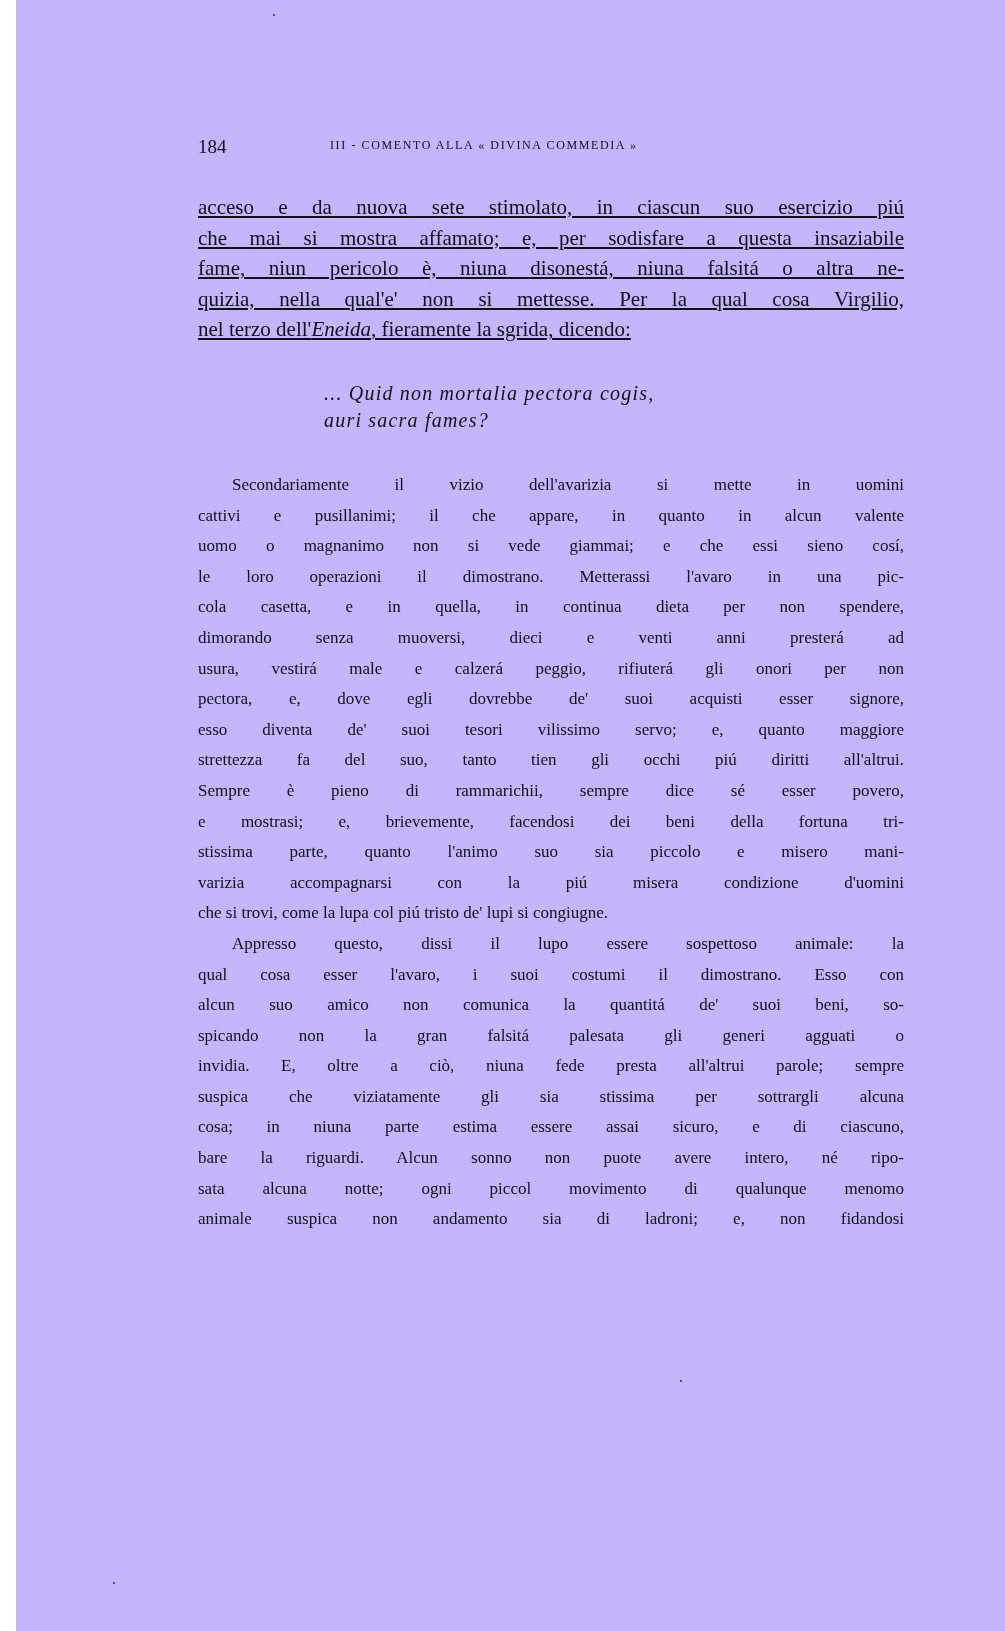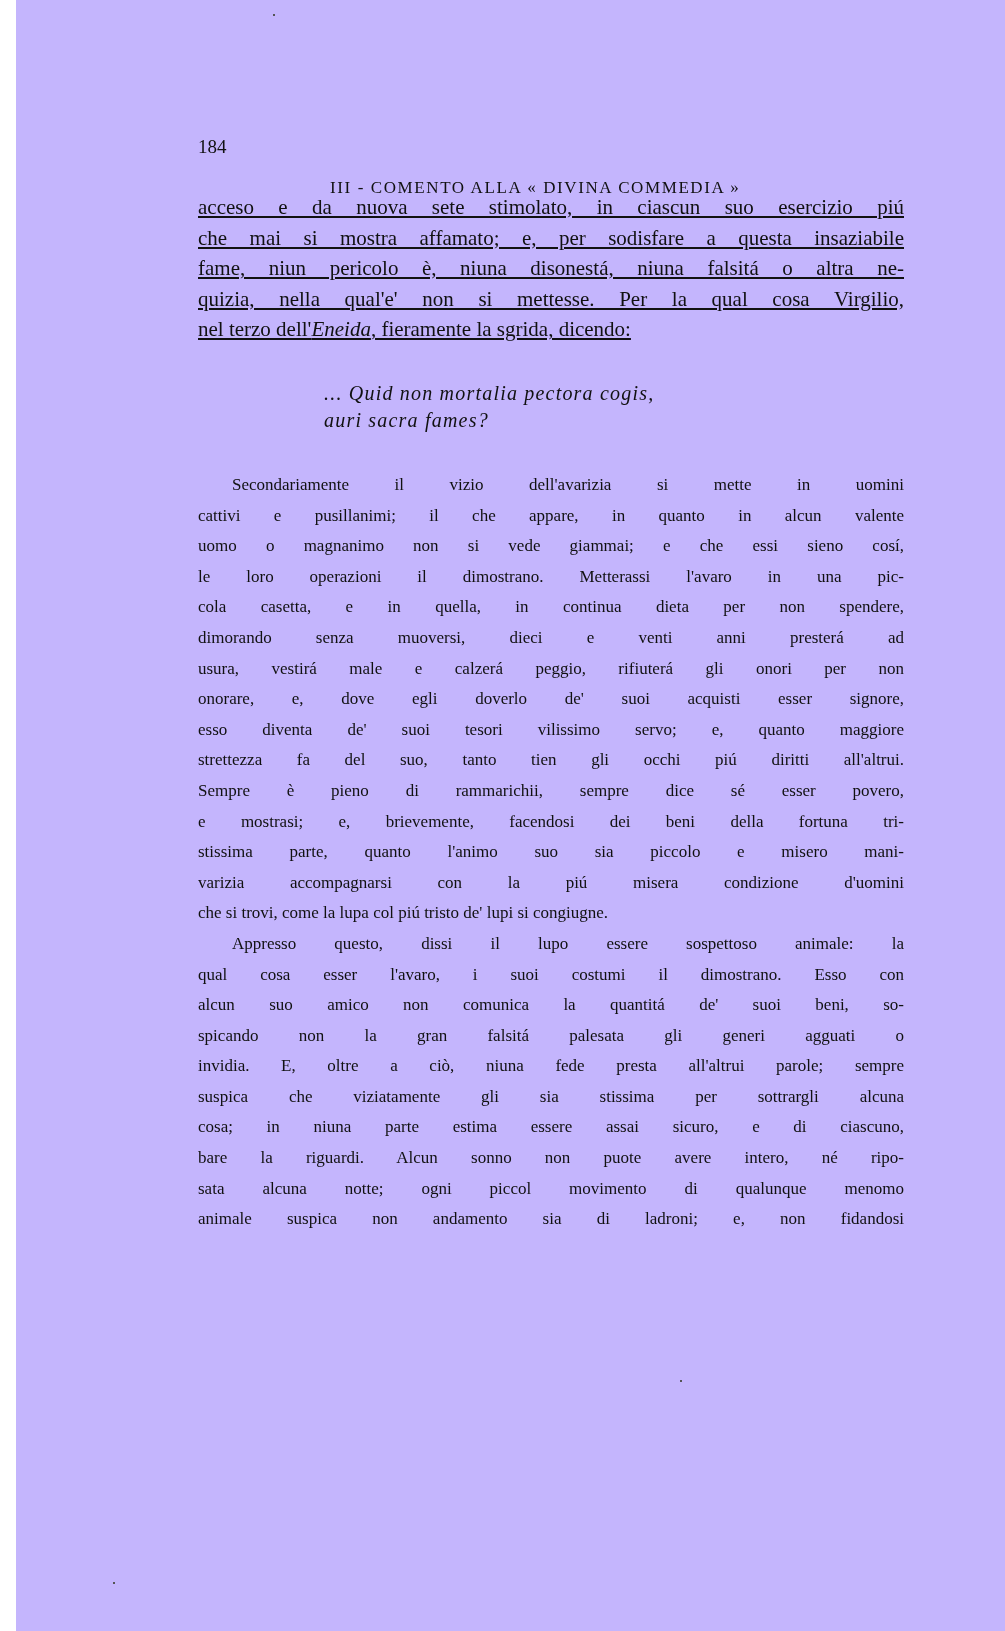--- a/index.html
+++ b/index.html
@@ -17,21 +17,21 @@
       position: absolute; right: 3px; top: 200px; width: 2px; height: 90px;
       background: repeating-linear-gradient(to bottom, #222 0 3px, transparent 3px 9px);
     }
     .running-head {
       position: absolute; top: 136px; left: 182px; width: 600px; height: 24px;
       font-size: 17px;
     }
     .page-number { position: absolute; left: 0; top: 0; font-size: 19px; }
     .head-title {
       position: absolute; left: 132px; top: 2px;
-      font-size: 17px; letter-spacing: 1.6px; font-variant: small-caps; margin-top: 40px;
+      font-size: 12px; letter-spacing: 1.6px; font-variant: small-caps;
     }
     .body-text {
       position: absolute; left: 182px; top: 192px; width: 706px;
       font-size: 21px; line-height: 30.6px; text-decoration: underline;
     }
     .line {
       display: block; white-space: nowrap; text-align: justify; text-align-last: justify;
       height: 30.6px;
     }
     .line.last { text-align-last: left; }
@@ -70,21 +70,21 @@
   </div>
 
   <div class="p2">
     <span class="line indent">Secondariamente il vizio dell'avarizia si mette in uomini</span>
     <span class="line">cattivi e pusillanimi; il che appare, in quanto in alcun valente</span>
     <span class="line">uomo o magnanimo non si vede giammai; e che essi sieno cosí,</span>
     <span class="line">le loro operazioni il dimostrano. Metterassi l'avaro in una pic-</span>
     <span class="line">cola casetta, e in quella, in continua dieta per non spendere,</span>
     <span class="line">dimorando senza muoversi, dieci e venti anni presterá ad</span>
     <span class="line">usura, vestirá male e calzerá peggio, rifiuterá gli onori per non</span>
-    <span class="line">onorare, e, dove egli doverlo de' suoi acquisti esser signore,</span>
+    <span class="line">pectora, e, dove egli dovrebbe de' suoi acquisti esser signore,</span>
     <span class="line">esso diventa de' suoi tesori vilissimo servo; e, quanto maggiore</span>
     <span class="line">strettezza fa del suo, tanto tien gli occhi piú diritti all'altrui.</span>
     <span class="line">Sempre è pieno di rammarichii, sempre dice sé esser povero,</span>
     <span class="line">e mostrasi; e, brievemente, facendosi dei beni della fortuna tri-</span>
     <span class="line">stissima parte, quanto l'animo suo sia piccolo e misero mani-</span>
     <span class="line">varizia accompagnarsi con la piú misera condizione d'uomini</span>
     <span class="line last">che si trovi, come la lupa col piú tristo de' lupi si congiugne.</span>
 
     <span class="line indent">Appresso questo, dissi il lupo essere sospettoso animale: la</span>
     <span class="line">qual cosa esser l'avaro, i suoi costumi il dimostrano. Esso con</span>

